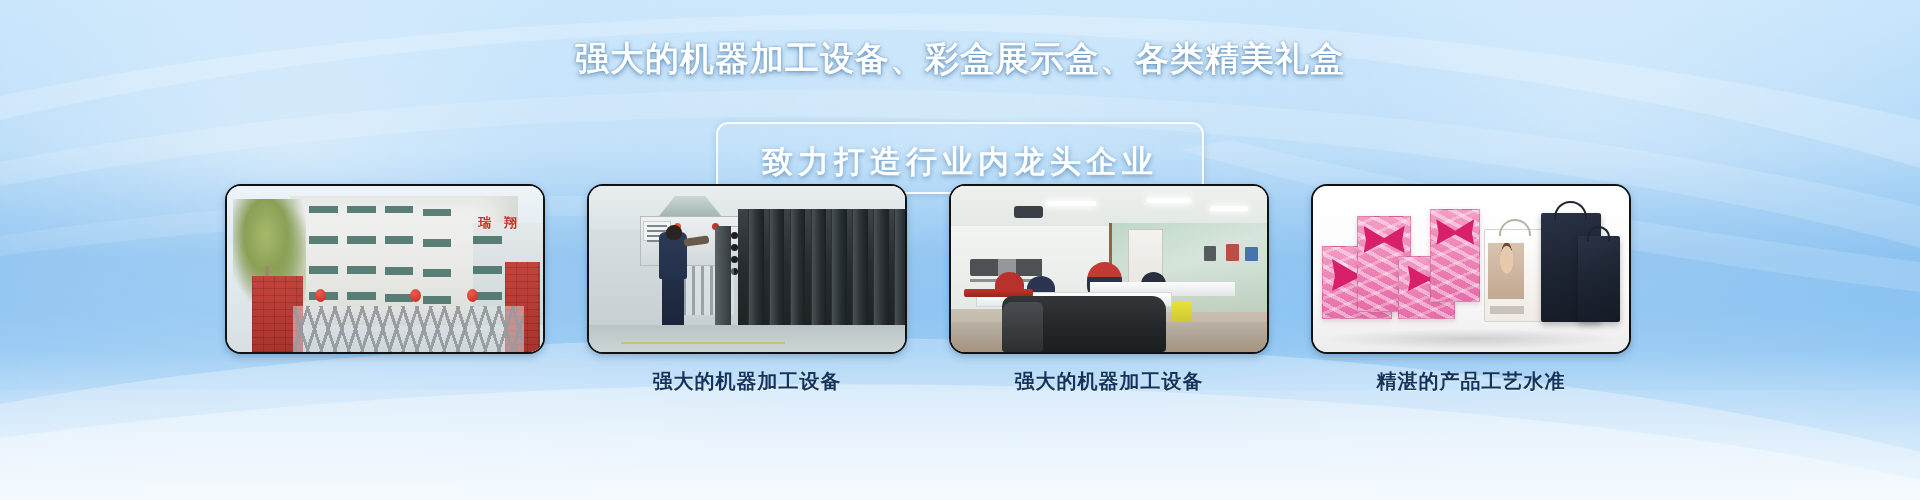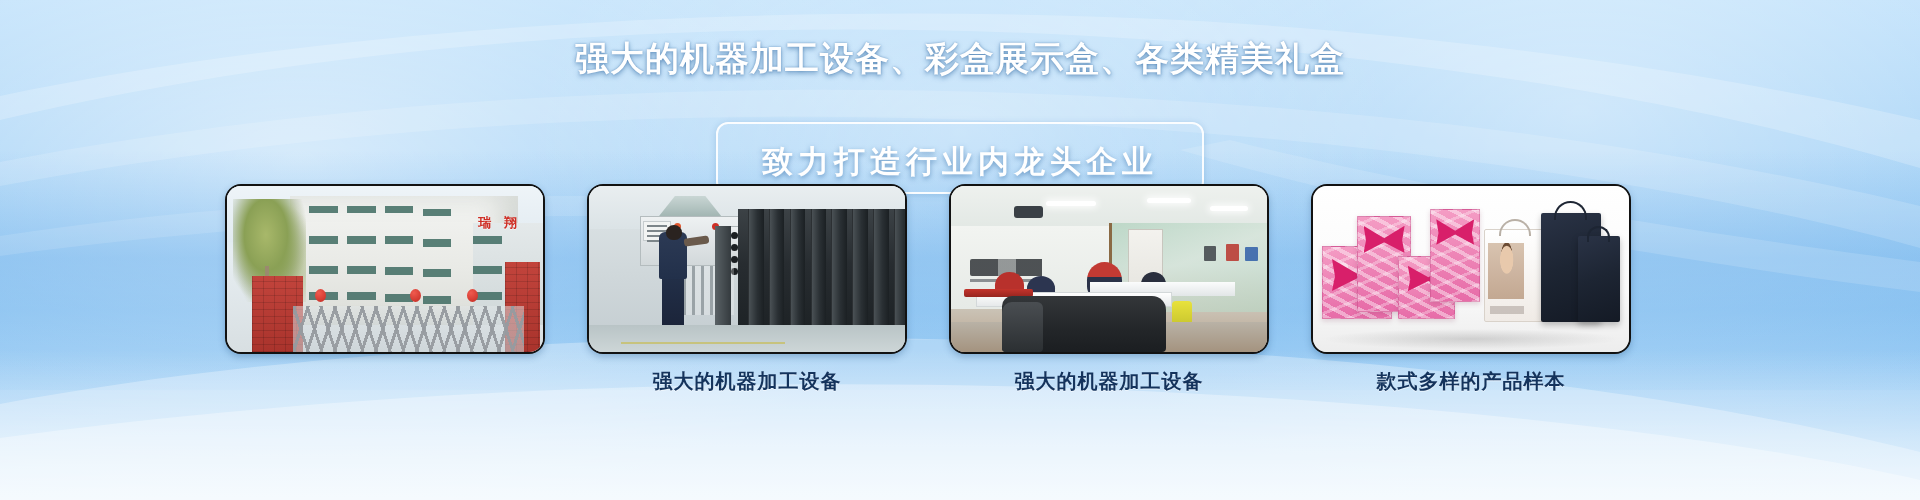--- a/index.html
+++ b/index.html
@@ -497,17 +497,17 @@
           <div class="ribbon" style="left:39%;top:20%;width:12%;height:16%;"></div>
           <div class="bagw" style="left:54%;top:26%;width:20%;height:56%;">
             <div class="model"></div>
             <div class="caption-strip"></div>
           </div>
           <div class="bag" style="left:72%;top:16%;width:19%;height:66%;"></div>
           <div class="bag" style="left:84%;top:30%;width:13%;height:52%;"></div>
           <div class="shadow"></div>
         </div>
       </div>
-      <div class="caption">款式多样的产品样本</div>
+      <div class="caption">精湛的产品工艺水准</div>
     </div>
 
   </div>
 </div>
 
 </body></html>

